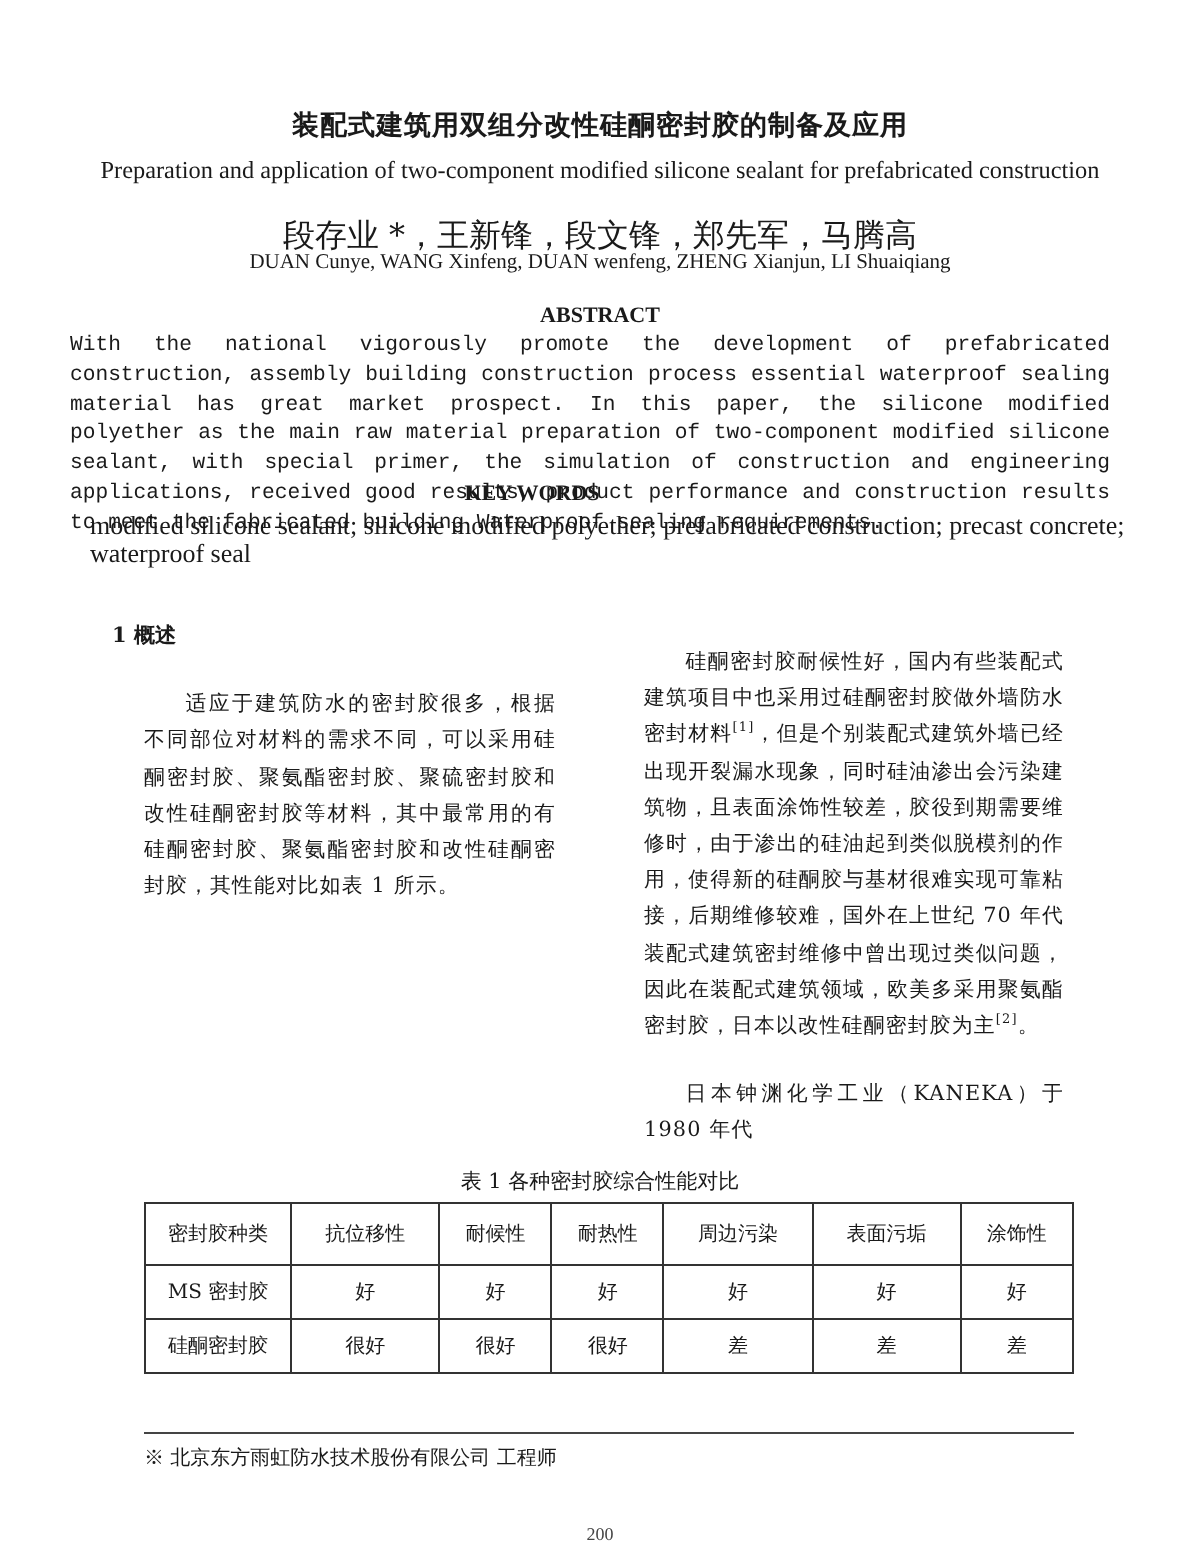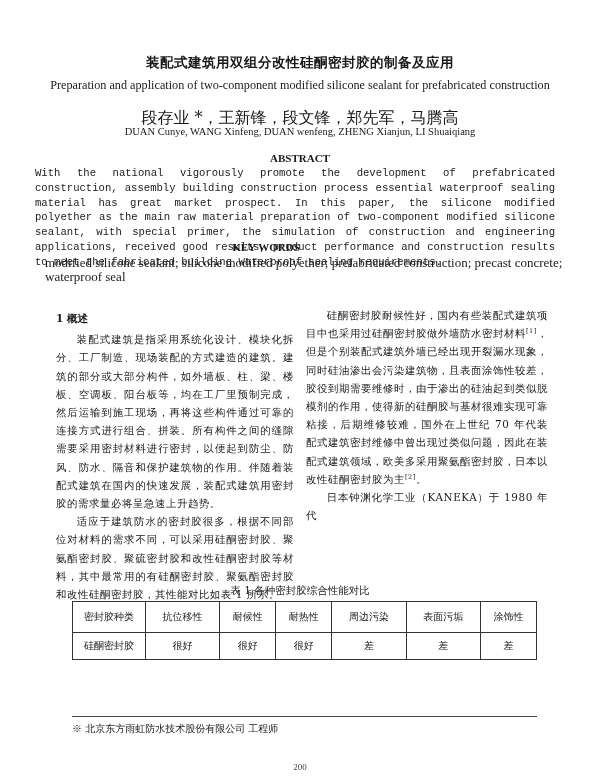--- a/index.html
+++ b/index.html
@@ -9,21 +9,21 @@
   .title-en { left: 0; width: 600px; top: 78px; text-align: center; font-family: "Liberation Serif", serif; font-size: 12.2px; }
   .authors-cn { left: 0; width: 600px; top: 108px; text-align: center; font-size: 16px; }
   .authors-en { left: 0; width: 600px; top: 126px; text-align: center; font-family: "Liberation Serif", serif; font-size: 10.5px; }
   .abs-heading { left: 0; width: 600px; top: 152px; text-align: center; font-family: "Liberation Serif", serif; font-size: 11px; font-weight: bold; }
   .abs-body { left: 35px; width: 520px; top: 166px; font-family: Liberation Mono, monospace; font-size: 10.6px; line-height: 14.8px; text-align: justify; }
   .kw-heading { left: 0; width: 532px; top: 241px; text-align: center; font-family: "Liberation Serif", serif; font-size: 11px; font-weight: bold; }
   .kw-body { left: 45px; width: 520px; top: 256px; font-family: "Liberation Serif", serif; font-size: 13px; line-height: 14px; }
   .col { font-size: 10.4px; line-height: 18.2px; text-align: justify; letter-spacing: 0.6px; }
   .col-left { left: 56px; width: 238px; top: 309px; }
   .col-right { left: 306px; width: 242px; top: 306px; }
-  .col p { margin: 0; text-indent: 2em; }
+  .col p { margin: 16px; text-indent: 2em; }
   .sec-head { font-weight: bold; margin-bottom: 3px; font-size: 10.5px; letter-spacing: 0; }
   .sup { font-size: 6.5px; vertical-align: super; line-height: 0; }
   .tbl-caption { left: 0; width: 600px; top: 584px; text-align: center; font-size: 10.5px; font-weight: normal; }
   table.cmp { position: absolute; left: 72px; top: 601px; width: 465px; border-collapse: collapse; font-size: 10px; }
   table.cmp td, table.cmp th { border: 1px solid #333; text-align: center; height: 26px; padding: 0; font-weight: normal; }
   table.cmp th { height: 30px; }
   table.cmp td.row-name { width: 72px; }
   .rule { left: 72px; width: 465px; top: 716px; height: 0; border-top: 1px solid #444; }
   .footnote { left: 72px; top: 722px; font-size: 10px; }
   .page-no { left: 0; width: 600px; top: 762px; text-align: center; font-family: "Liberation Serif", serif; font-size: 9px; color: #444; }
@@ -37,21 +37,20 @@
 <div class="abs authors-en">DUAN Cunye, WANG Xinfeng, DUAN wenfeng, ZHENG Xianjun, LI Shuaiqiang</div>
 
 <div class="abs abs-heading">ABSTRACT</div>
 <div class="abs abs-body">With the national vigorously promote the development of prefabricated construction, assembly building construction process essential waterproof sealing material has great market prospect. In this paper, the silicone modified polyether as the main raw material preparation of two-component modified silicone sealant, with special primer, the simulation of construction and engineering applications, received good results, product performance and construction results to meet the fabricated building Waterproof sealing requirements.</div>
 
 <div class="abs kw-heading">KEY WORDS</div>
 <div class="abs kw-body">modified silicone sealant; silicone modified polyether; prefabricated construction; precast concrete; waterproof seal</div>
 
 <div class="abs col col-left">
   <div class="sec-head">1 概述</div>
-  <p>装配式建筑是指采用系统化设计、模块化拆分、工厂制造、现场装配的方式建造的建筑。建筑的部分或大部分构件，如外墙板、柱、梁、楼板、空调板、阳台板等，均在工厂里预制完成，然后运输到施工现场，再将这些构件通过可靠的连接方式进行组合、拼装。所有构件之间的缝隙需要采用密封材料进行密封，以便起到防尘、防风、防水、隔音和保护建筑物的作用。伴随着装配式建筑在国内的快速发展，装配式建筑用密封胶的需求量必将呈急速上升趋势。</p>
   <p>适应于建筑防水的密封胶很多，根据不同部位对材料的需求不同，可以采用硅酮密封胶、聚氨酯密封胶、聚硫密封胶和改性硅酮密封胶等材料，其中最常用的有硅酮密封胶、聚氨酯密封胶和改性硅酮密封胶，其性能对比如表 1 所示。</p>
 </div>
 
 <div class="abs col col-right">
   <p><span>硅酮密封胶耐候性好，国内有些装配式建筑项目中也采用过硅酮密封胶做外墙防水密封材料</span><span class="sup">[1]</span><span>，但是个别装配式建筑外墙已经出现开裂漏水现象，同时硅油渗出会污染建筑物，且表面涂饰性较差，胶役到期需要维修时，由于渗出的硅油起到类似脱模剂的作用，使得新的硅酮胶与基材很难实现可靠粘接，后期维修较难，国外在上世纪 70 年代装配式建筑密封维修中曾出现过类似问题，因此在装配式建筑领域，欧美多采用聚氨酯密封胶，日本以改性硅酮密封胶为主</span><span class="sup">[2]</span><span>。</span></p>
   <p>日本钟渊化学工业（KANEKA）于 1980 年代</p>
 </div>
 
 <div class="abs tbl-caption">表 1  各种密封胶综合性能对比</div>
 <table class="cmp">
@@ -61,20 +60,29 @@
       <th>抗位移性</th>
       <th>耐候性</th>
       <th>耐热性</th>
       <th>周边污染</th>
       <th>表面污垢</th>
       <th>涂饰性</th>
     </tr>
   </thead>
   <tbody>
     <tr>
+      <td class="row-name">MS 密封胶</td>
+      <td>好</td>
+      <td>好</td>
+      <td>好</td>
+      <td>好</td>
+      <td>好</td>
+      <td>好</td>
+    </tr>
+    <tr>
       <td class="row-name">硅酮密封胶</td>
       <td>很好</td>
       <td>很好</td>
       <td>很好</td>
       <td>差</td>
       <td>差</td>
       <td>差</td>
     </tr>
   </tbody>
 </table>

